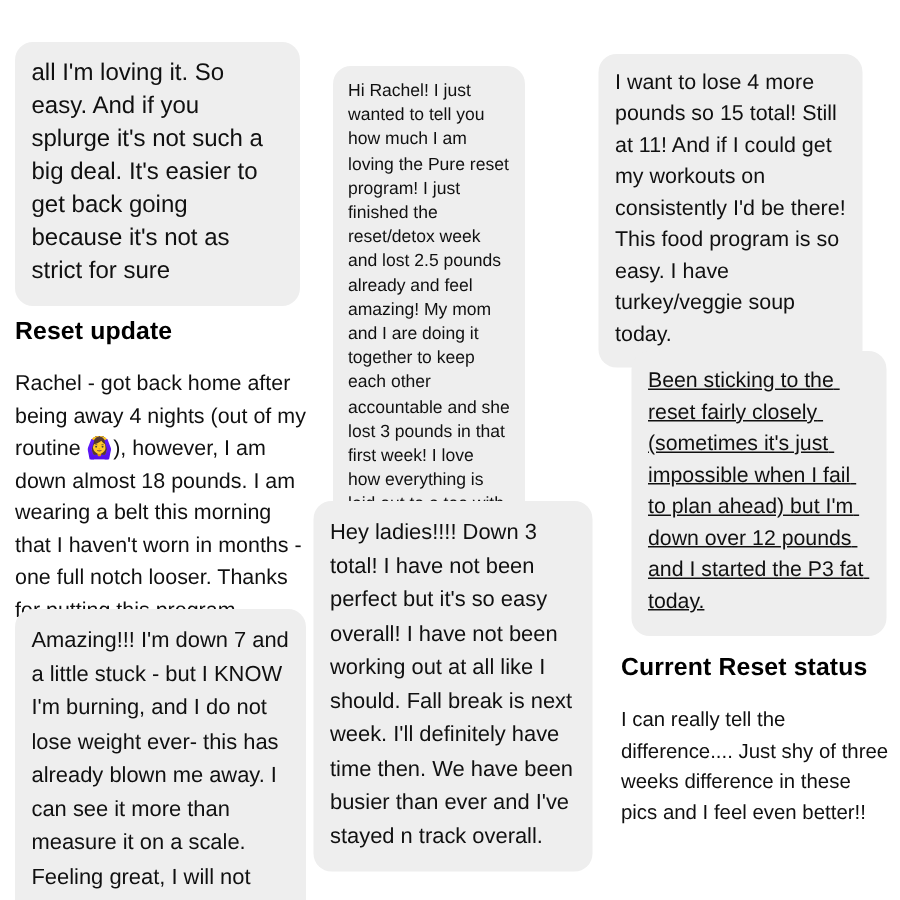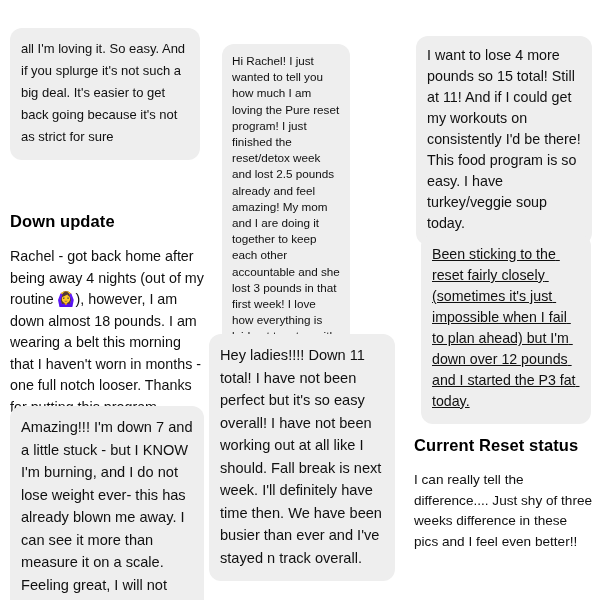--- a/index.html
+++ b/index.html
@@ -36,29 +36,29 @@
   }
   .heading {
     font-weight: bold;
     font-size: 16.5px;
     color: #000000;
     letter-spacing: 0.1px;
   }
   .b1 {
     left: 10px; top: 28px; width: 190px;
     padding: 10px 11px 12px 11px;
-    font-size: 13px; line-height: 22px;
+    font-size: 16px; line-height: 22px;
   }
   .b2 {
     left: 222px; top: 44px; width: 128px;
     padding: 9px 10px 11px 10px;
     font-size: 11.7px; line-height: 16.2px;
   }
   .b3 {
-    left: 416px; top: 36px; width: 176px;
+    left: 399px; top: 36px; width: 176px;
     padding: 9px 11px 11px 11px;
     font-size: 14.3px; line-height: 21px;
   }
   .h1 {
     left: 10px; top: 212px; width: 200px;
   }
   .t1 {
     left: 10px; top: 246px; width: 196px;
     font-size: 14.3px; line-height: 21.5px;
   }
@@ -89,27 +89,27 @@
 <body>
 
 <div class="canvas">
 
   <div class="bubble b1">all I'm loving it. So easy. And if you splurge it's not such a big deal. It's easier to get back going because it's not as strict for sure</div>
 
   <div class="bubble b2">Hi Rachel! I just wanted to tell you how much I am loving the Pure reset program! I just finished the reset/detox week and lost 2.5 pounds already and feel amazing! My mom and I are doing it together to keep each other accountable and she lost 3 pounds in that first week! I love how everything is laid out to a tee with the program! I'm excited to see even more results as the weeks go on!💪🏼🍑😊</div>
 
   <div class="bubble b3">I want to lose 4 more pounds so 15 total! Still at 11! And if I could get my workouts on consistently I'd be there!  This food program is so easy. I have turkey/veggie soup today.</div>
 
-  <div class="plain heading h1">Down update</div>
+  <div class="plain heading h1">Reset update</div>
 
   <div class="plain t1">Rachel - got back home after being away 4 nights (out of my routine 🙆‍♀️), however, I am down almost 18 pounds. I am wearing a belt this morning that I haven't worn in months - one full notch looser. Thanks for putting this program together!!</div>
 
   <div class="bubble b4">Been sticking to the reset fairly closely (sometimes it's just impossible when I fail to plan ahead) but I'm down over 12 pounds and I started the P3 fat today.</div>
 
   <div class="bubble b5">Amazing!!! I'm down 7 and a little stuck - but I KNOW I'm burning, and I do not lose weight ever- this has already blown me away. I can see it more than measure it on a scale. Feeling great, I will not shut up about this ever. 🔥</div>
 
-  <div class="bubble b6">Hey ladies!!!! Down 11 total! I have not been perfect but it's so easy overall! I have not been working out at all like I should. Fall break is next week. I'll definitely have time then. We have been busier than ever and I've stayed n track overall.</div>
+  <div class="bubble b6">Hey ladies!!!! Down 3 total! I have not been perfect but it's so easy overall! I have not been working out at all like I should. Fall break is next week. I'll definitely have time then. We have been busier than ever and I've stayed n track overall.</div>
 
   <div class="plain t2">I can really tell the difference.... Just shy of three weeks difference in these pics and I feel even better!!</div>
 
   <div class="plain heading h2">Current Reset status</div>
 
 </div>
 
 </body></html>

